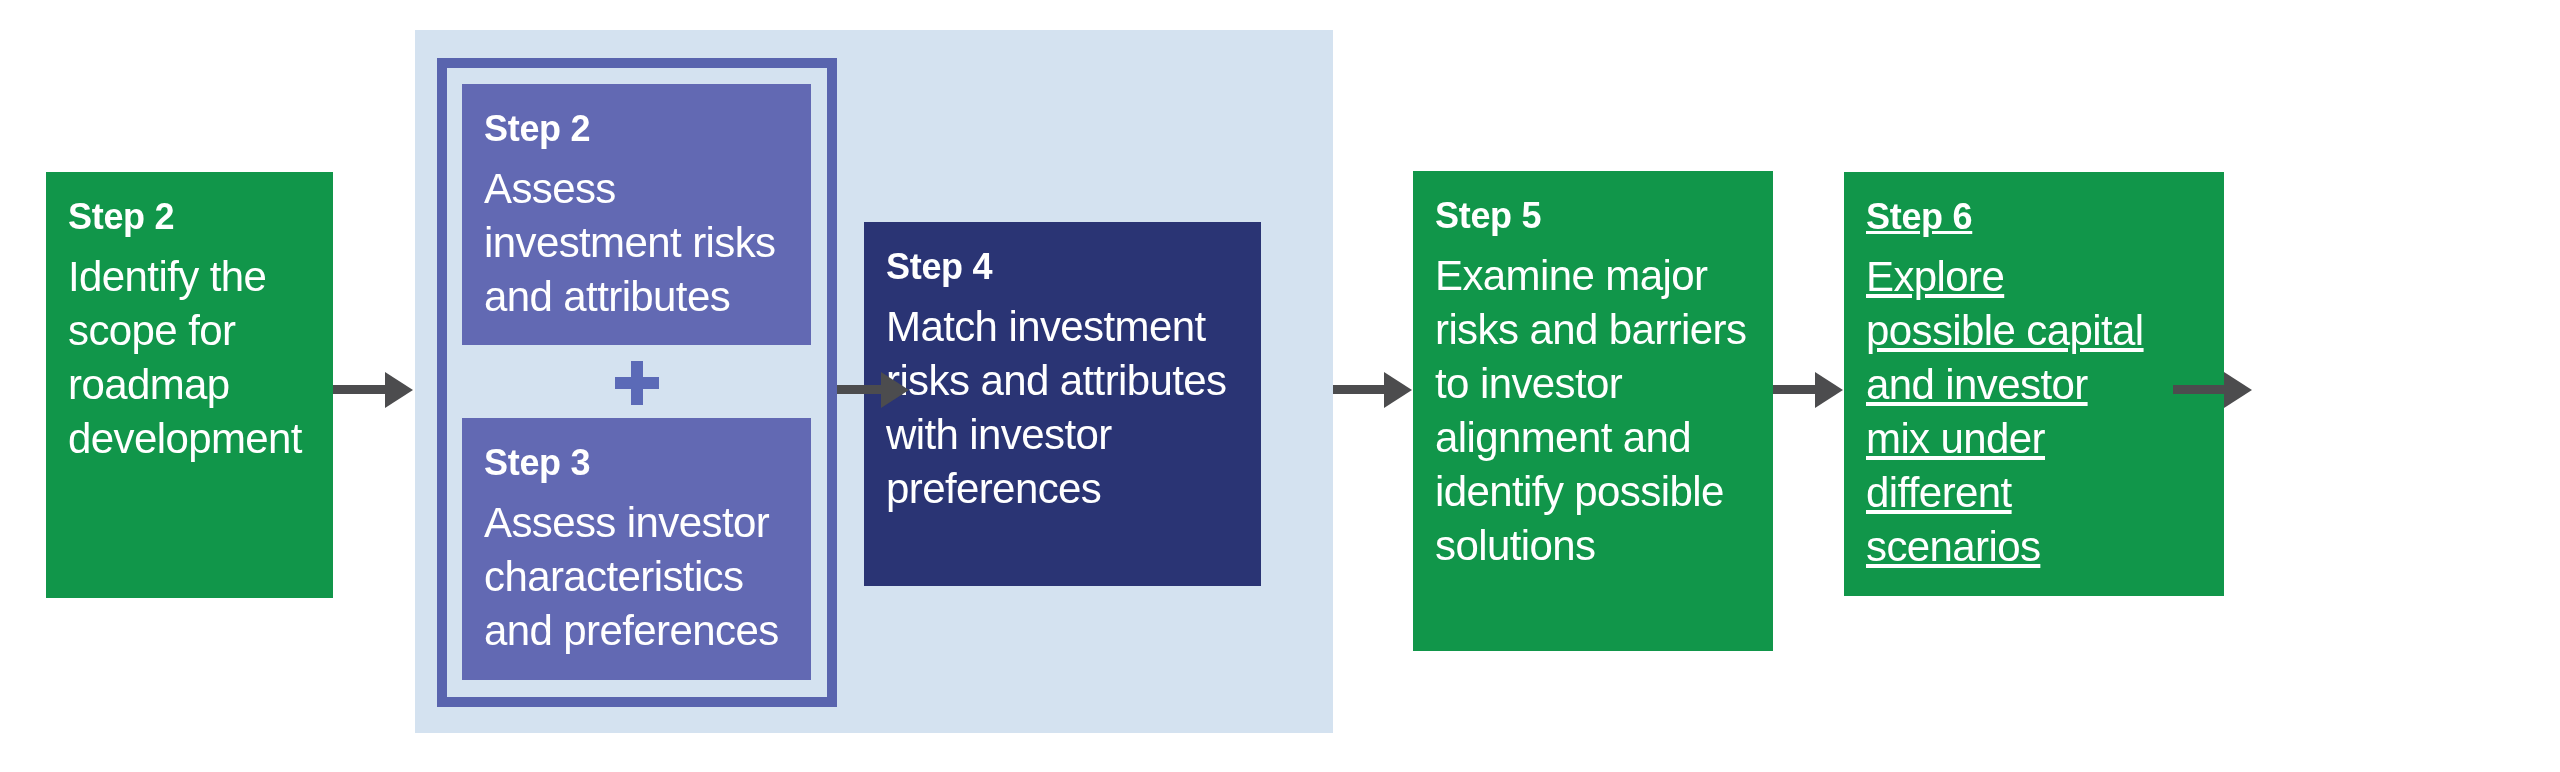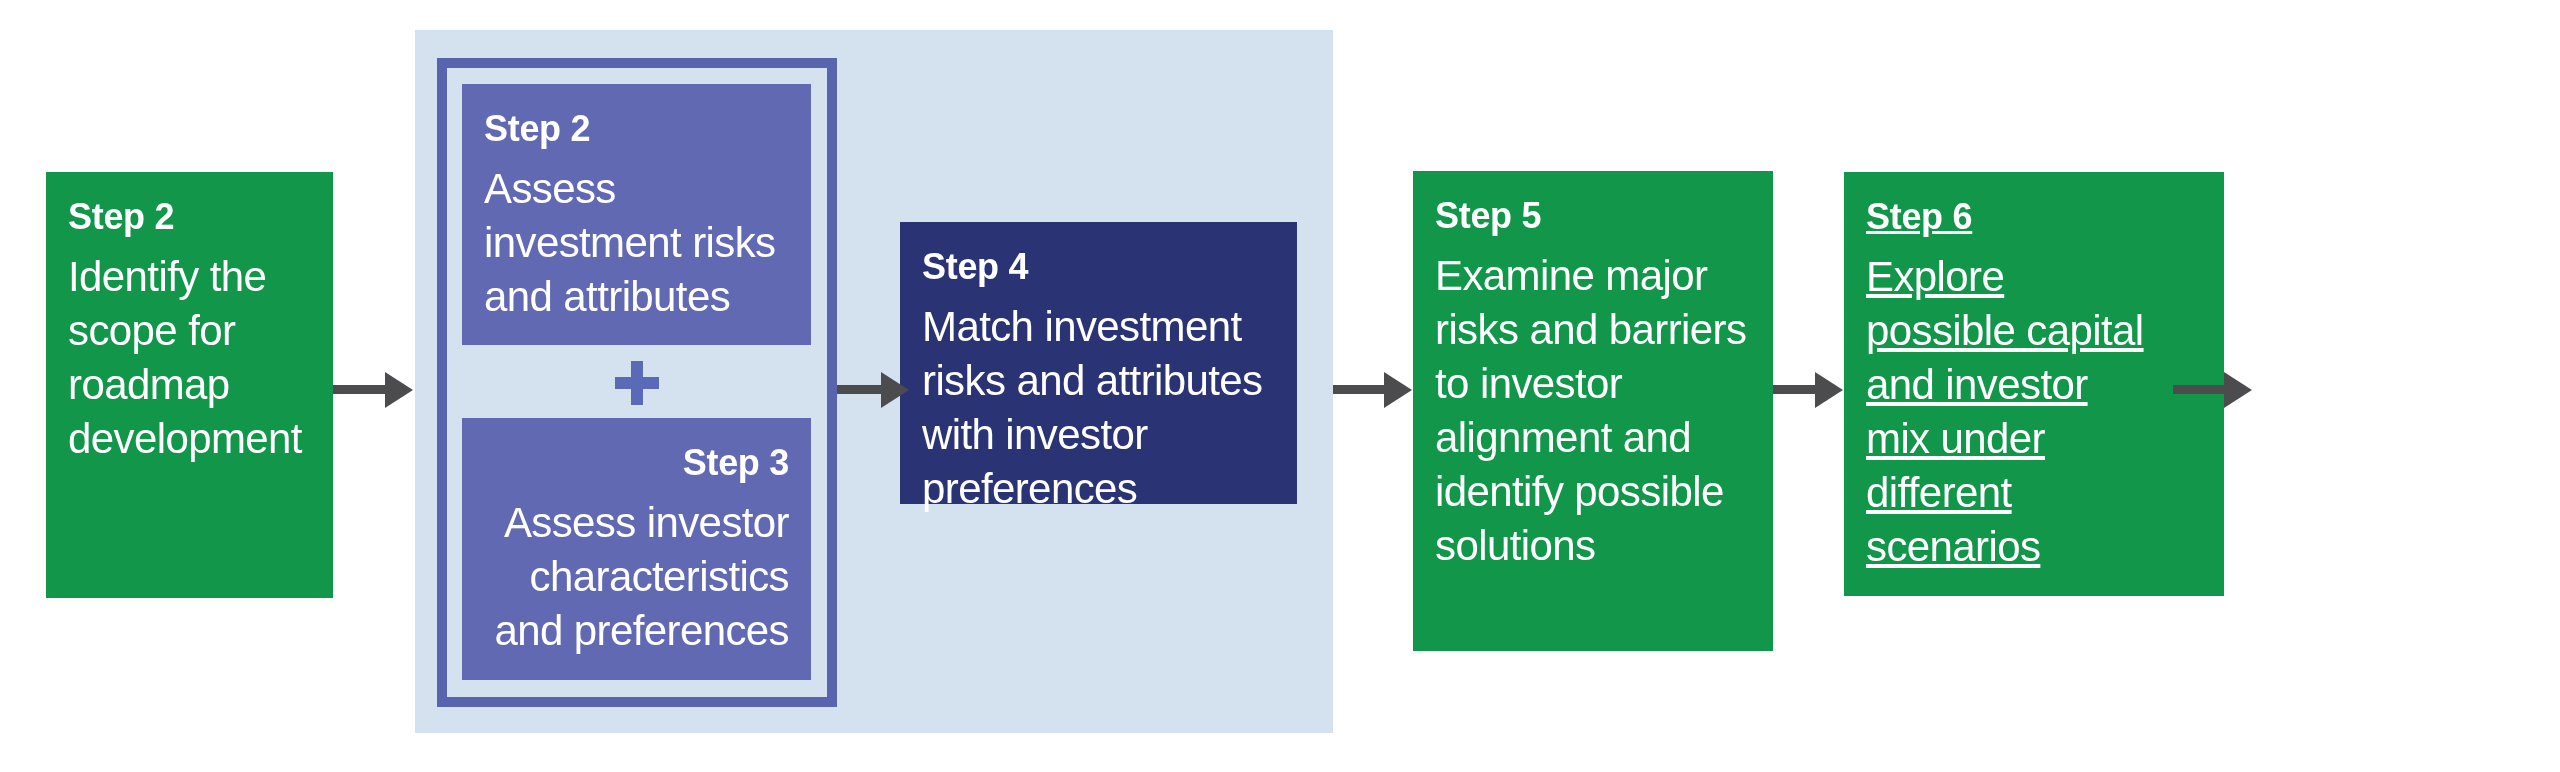--- a/index.html
+++ b/index.html
@@ -58,22 +58,22 @@
   .step-desc {
     font-size: 42px;
     line-height: 54px;
     letter-spacing: -0.6px;
     white-space: pre-line;
   }
 
   
   #step1 { left: 46px;   top: 172px; width: 287px; height: 426px; }
   #step2 { left: 462px;  top: 84px;  width: 349px; height: 261px; }
-  #step3 { left: 462px;  top: 418px; width: 349px; height: 262px; text-align: right; }
-  #step4 { left: 900px;  top: 222px; width: 397px; height: 282px; }
+  #step3 { left: 462px;  top: 418px; width: 349px; height: 262px; }
+  #step4 { left: 864px;  top: 222px; width: 397px; height: 364px; }
   #step5 { left: 1413px; top: 171px; width: 360px; height: 480px; }
   #step6 { left: 1844px; top: 172px; width: 380px; height: 424px; text-decoration: underline; }
   #step7 { left: 2253px; top: 172px; width: 267px; height: 424px; }
 
   
   .plus {
     position: absolute;
     left: 615px;
     top: 361px;
     width: 44px;

